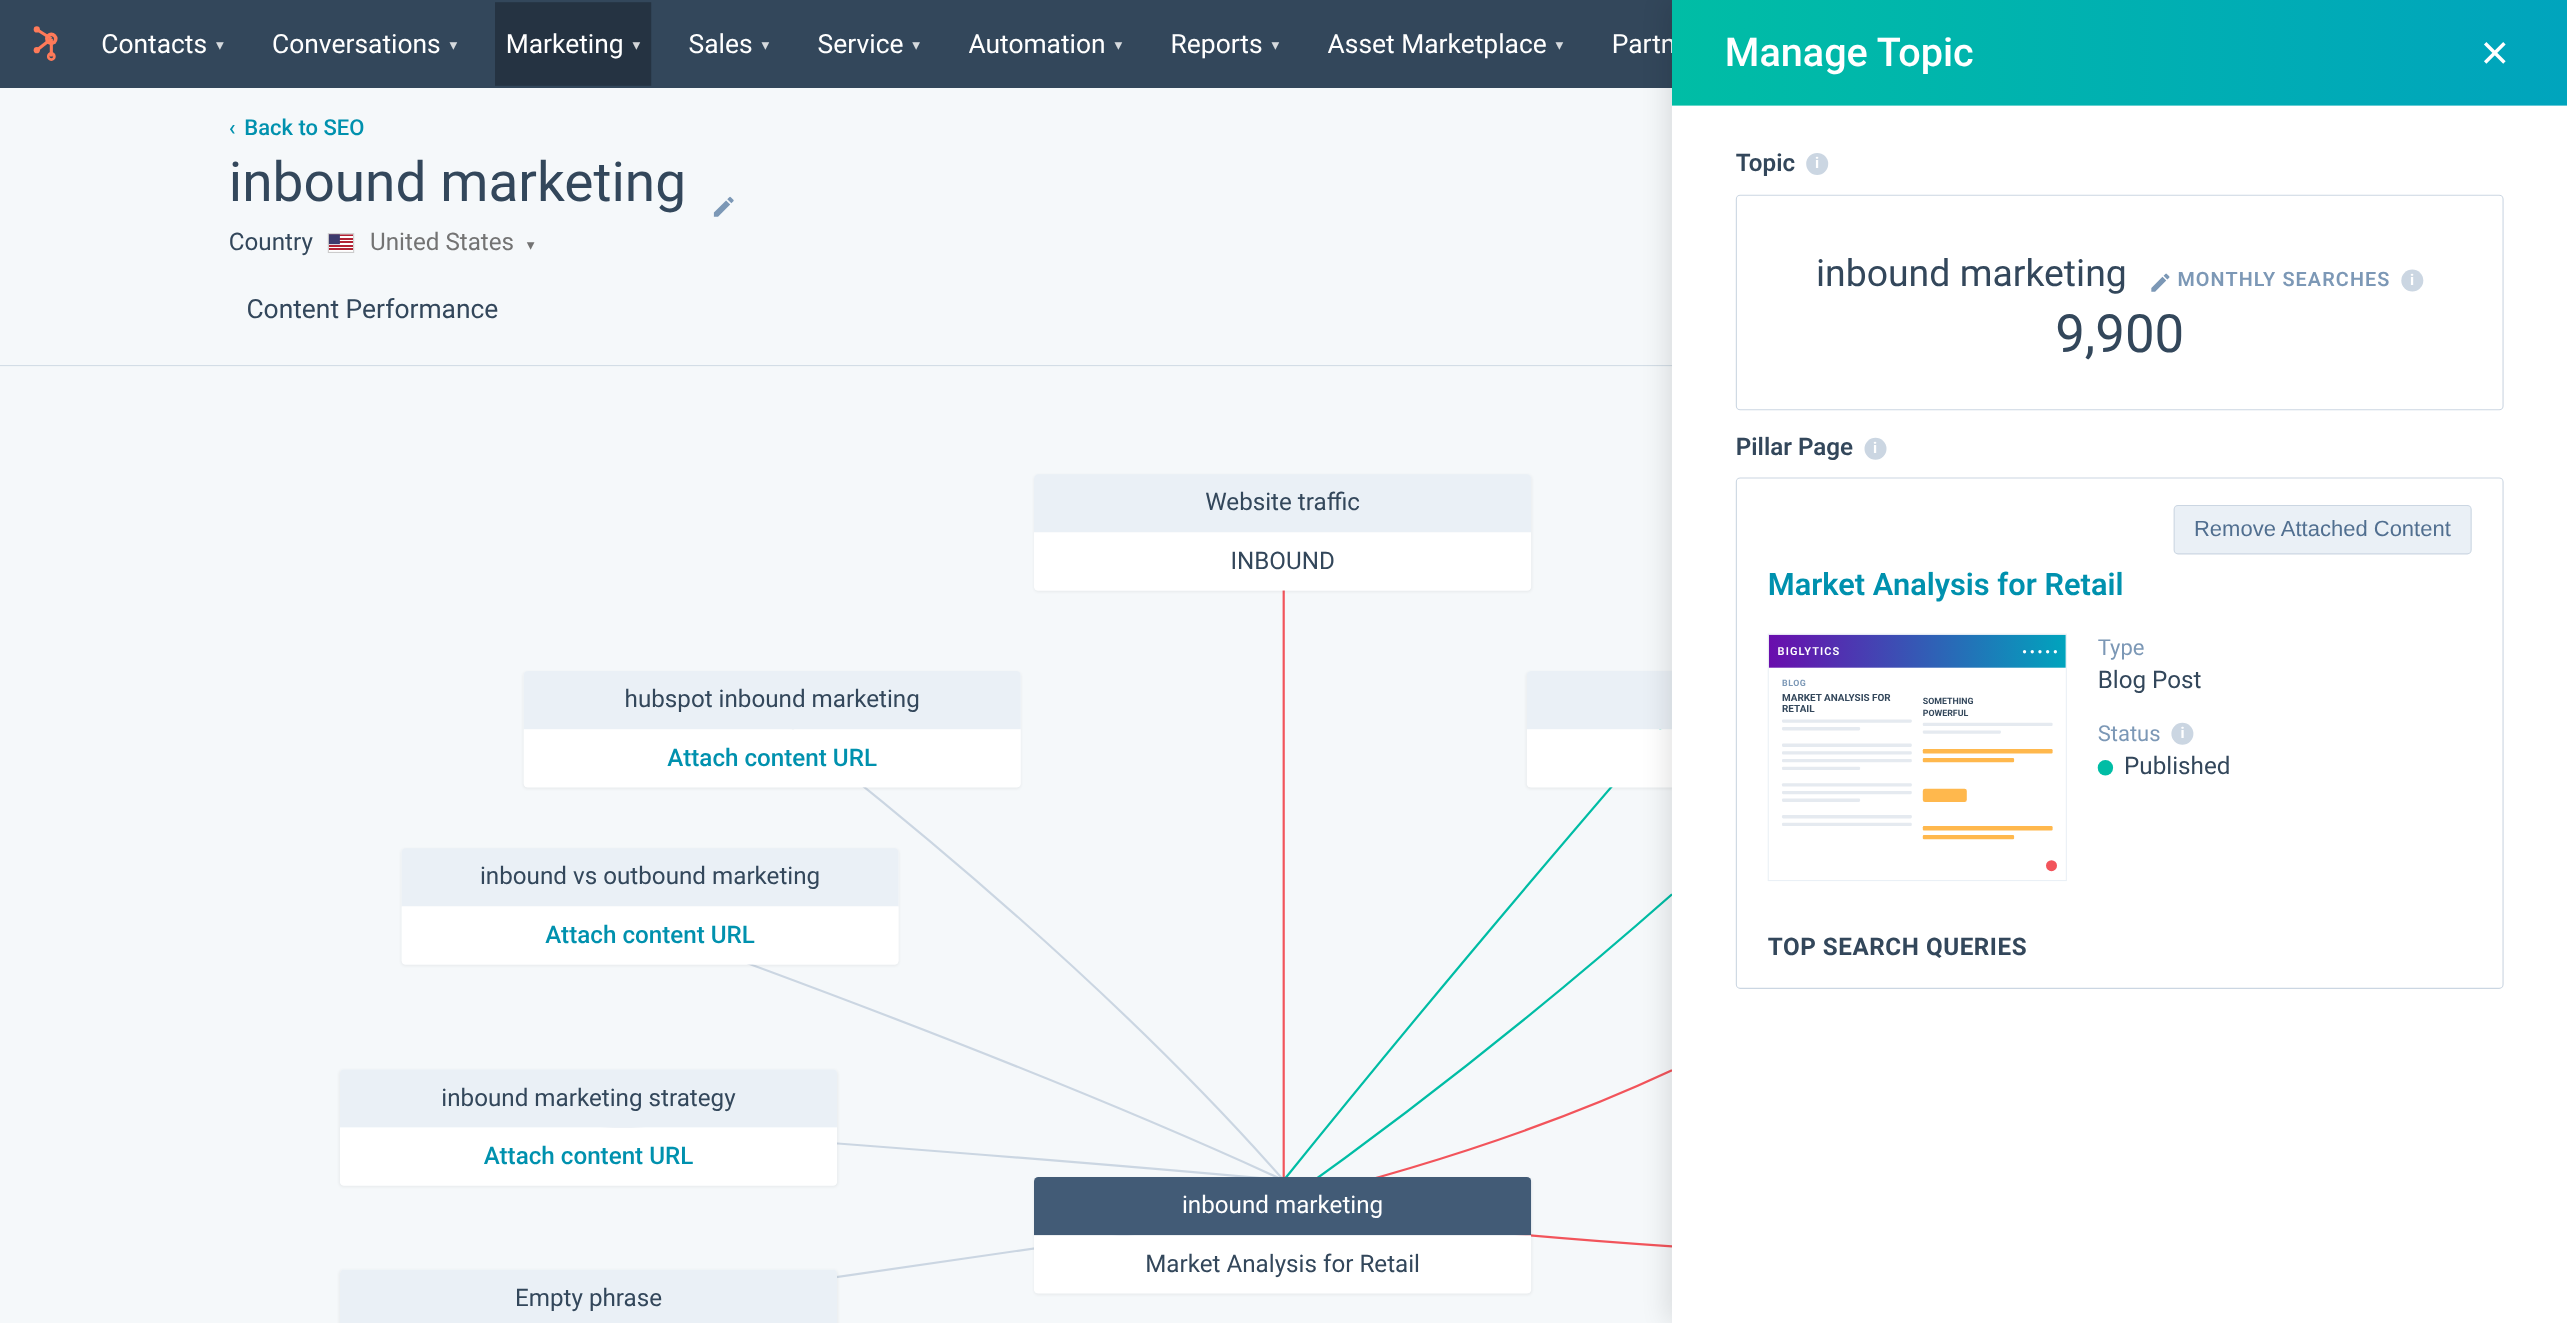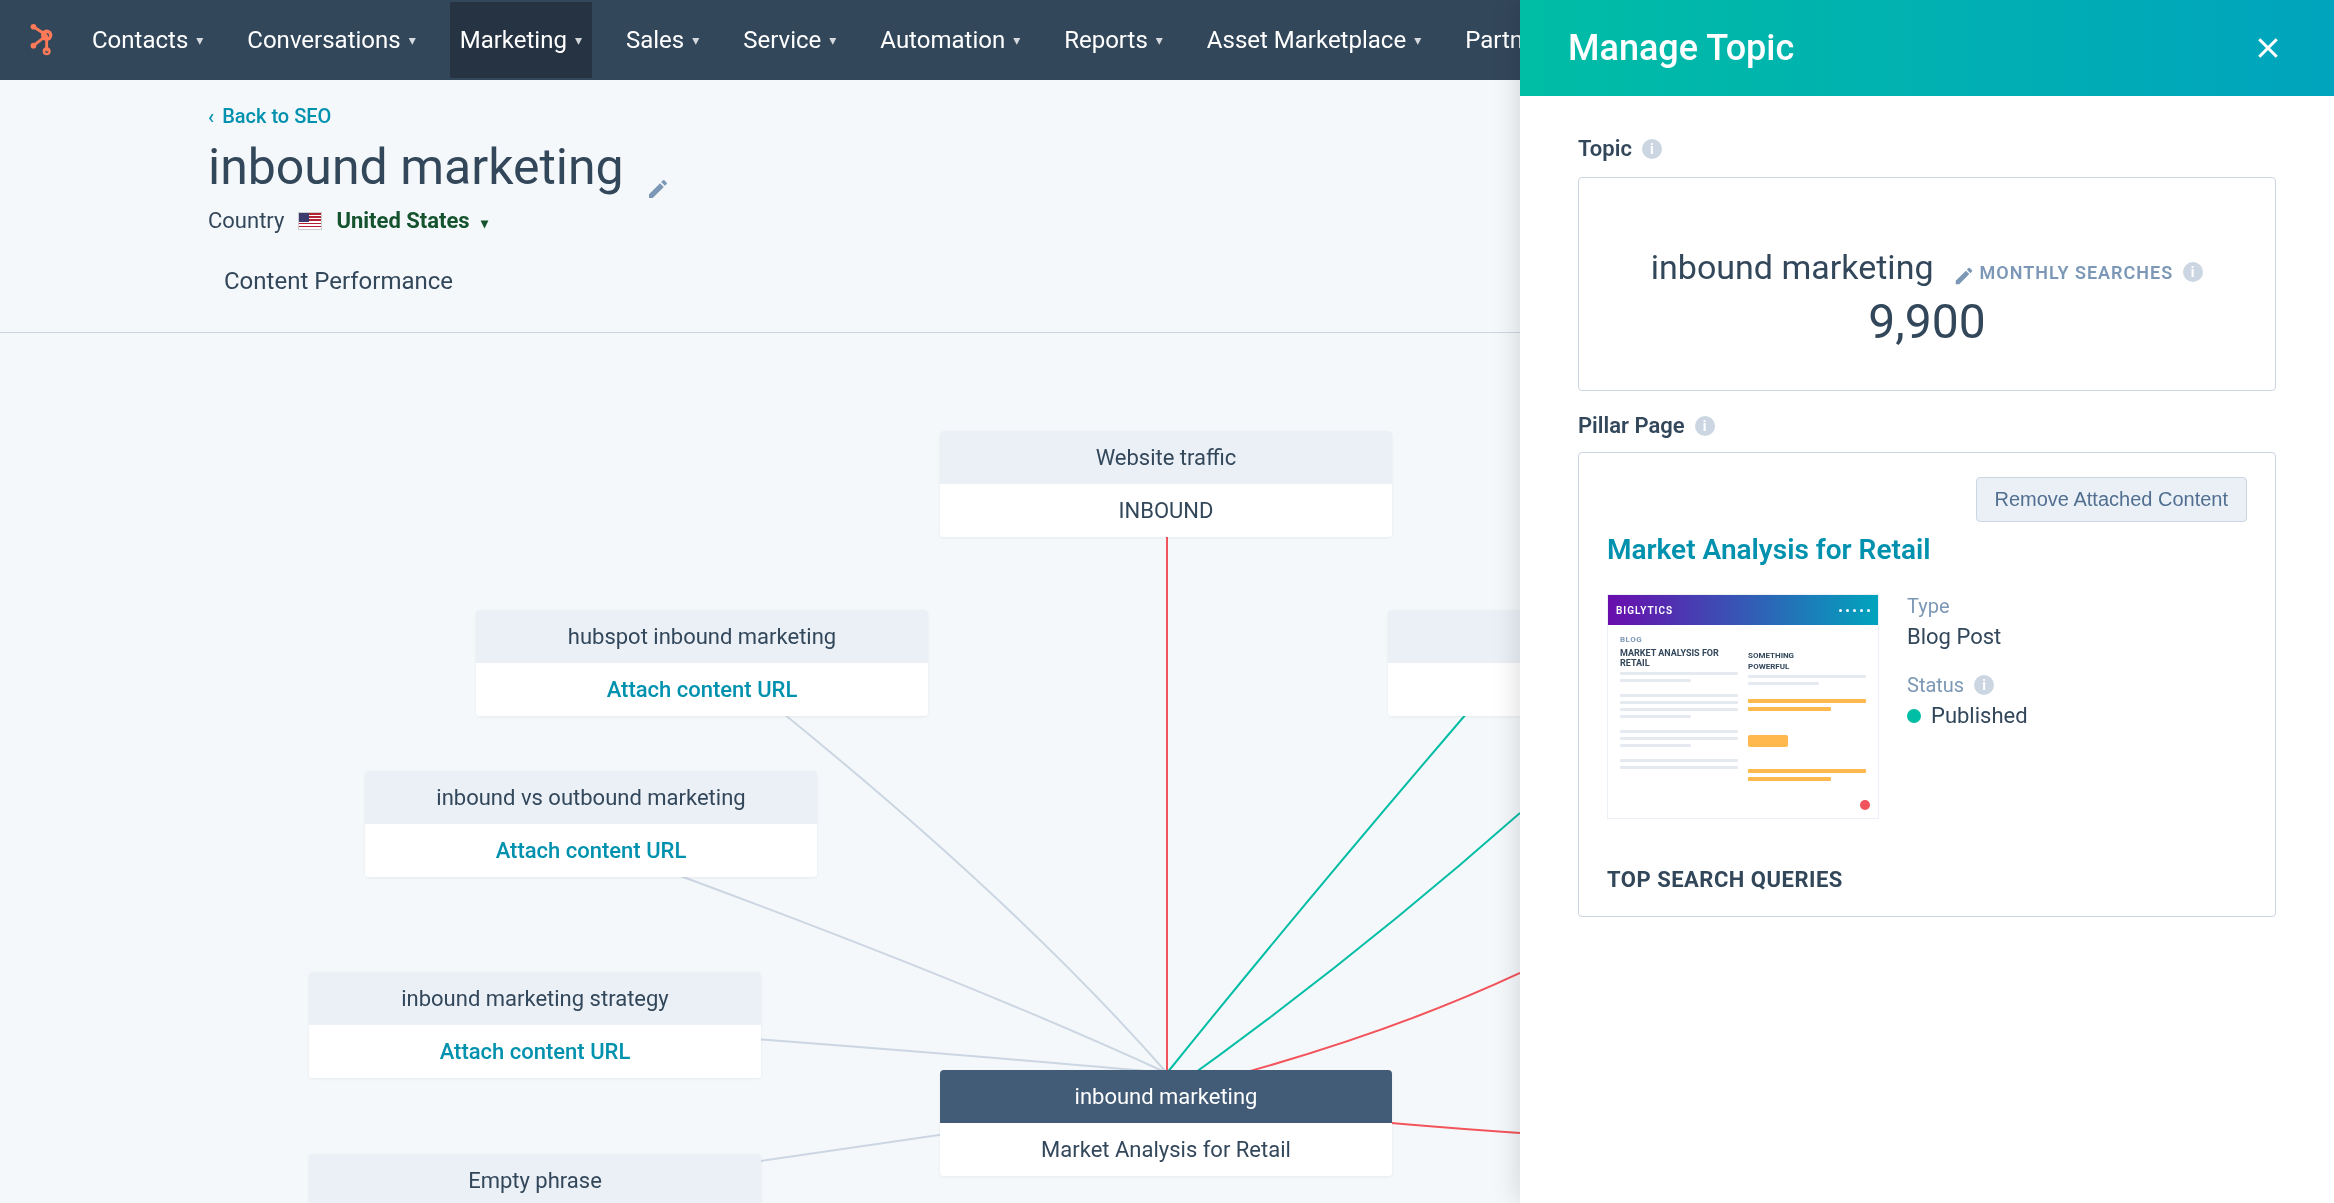--- a/index.html
+++ b/index.html
@@ -83,22 +83,22 @@
   border: 1px solid #ccc;
 }
 .flag::before {
   content: '';
   position: absolute;
   top: 0; left: 0;
   width: 10px; height: 9px;
   background: #3c3b6e;
 }
 .country-select {
-  color: #14532d;
-  font-weight: 700;
+  color: #737373;
+  font-weight: 400;
   cursor: pointer;
 }
 
 
 .tabs {
   margin-top: 34px;
   display: flex;
   gap: 56px;
   border-bottom: 1px solid transparent;
 }
@@ -240,23 +240,23 @@
   color: #33475b;
   display: inline-flex;
   align-items: center;
   gap: 18px;
 }
 .metric-label {
   font-size: 18px;
   letter-spacing: 1px;
   color: #7c98b6;
   font-weight: 600;
-  margin-top: 48px;
+  margin-top: 30px;
   display: inline-flex;
-  align-items: flex-start;
+  align-items: flex-end;
   gap: 10px;
 }
 .metric-value {
   font-size: 48px;
   color: #33475b;
   margin-top: 6px;
 }
 .pillar-section {
   margin-top: 22px;
 }

